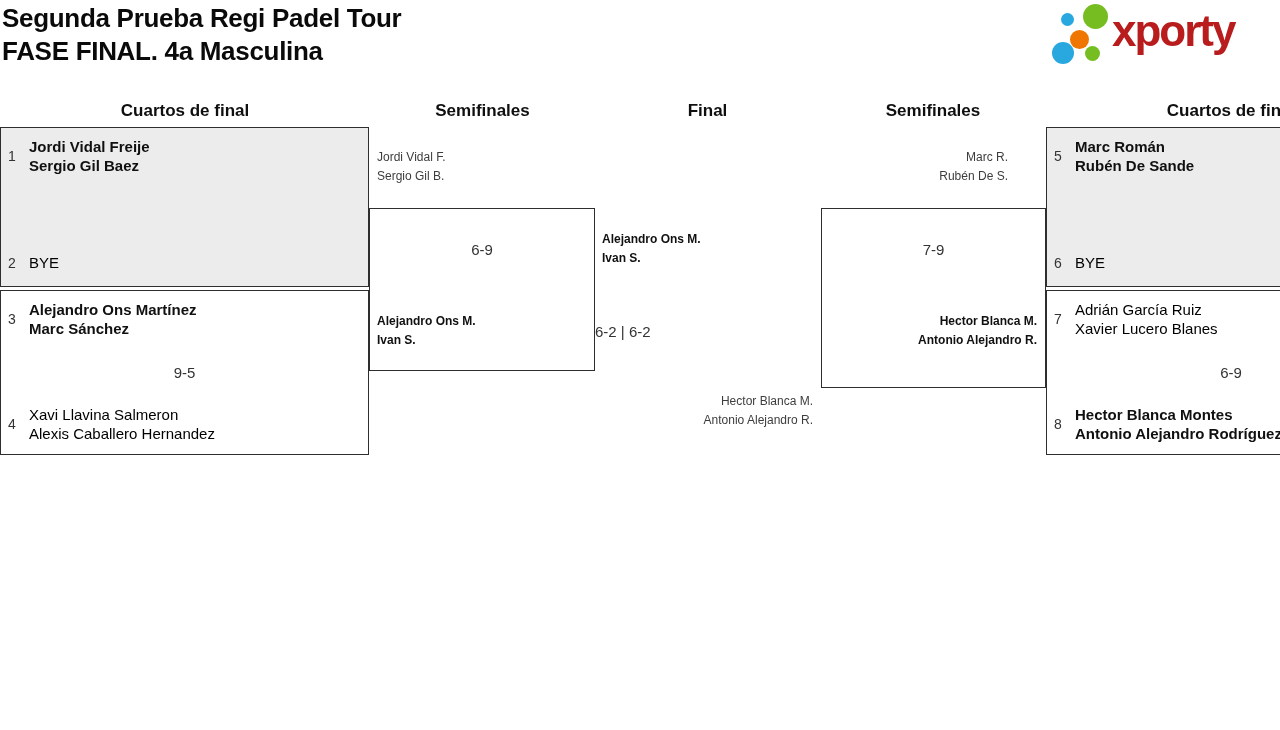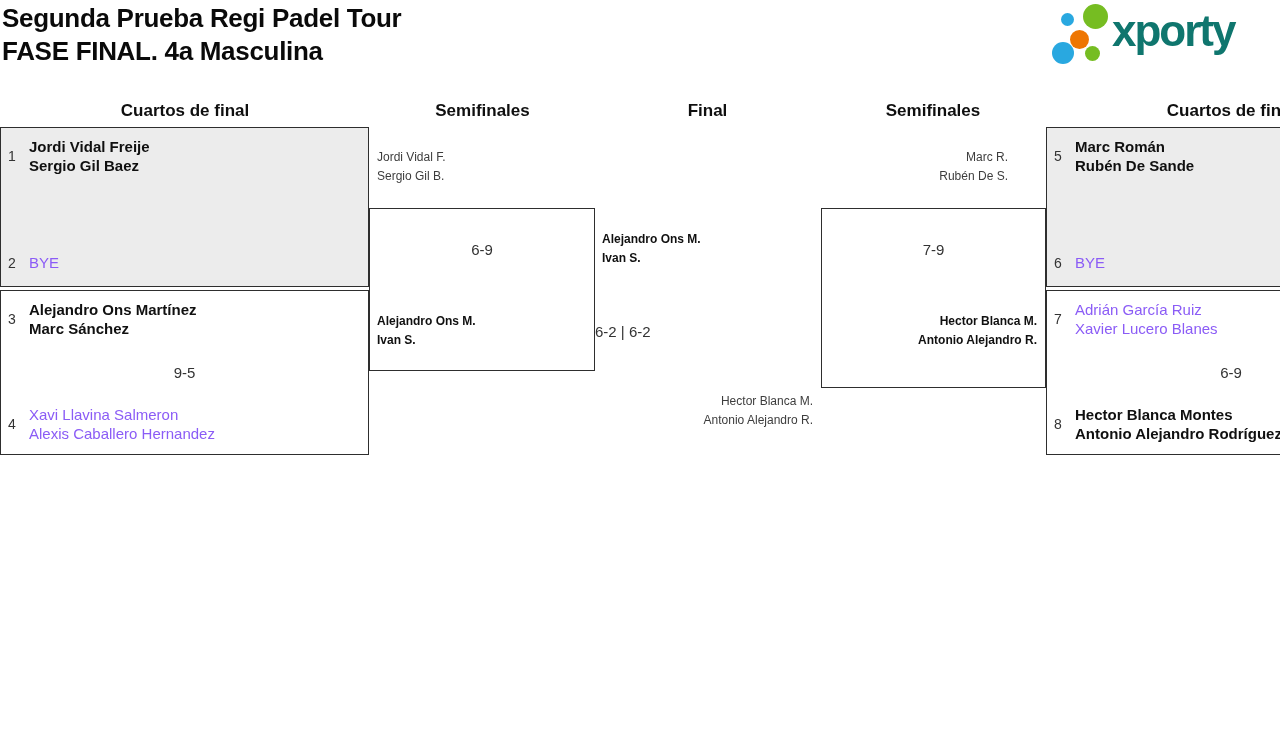--- a/index.html
+++ b/index.html
@@ -12,31 +12,31 @@
          line-height:33px;color:#0a0a0a;letter-spacing:-0.3px;}
   
   .logo{position:absolute;left:1048px;top:0;width:232px;height:70px;cursor:pointer;}
   .dot{position:absolute;border-radius:50%;}
   .d-blue-sm{left:13px;top:13px;width:13px;height:13px;background:#29A8E0;}
   .d-green-lg{left:35px;top:4px;width:25px;height:25px;background:#76BD22;}
   .d-orange{left:22px;top:30px;width:19px;height:19px;background:#EE7601;}
   .d-blue-lg{left:4px;top:42px;width:22px;height:22px;background:#29A8E0;}
   .d-green-sm{left:37px;top:46px;width:15px;height:15px;background:#76BD22;}
   .logo-text{position:absolute;left:64px;top:6px;font-size:44px;font-weight:700;
-             letter-spacing:-2px;color:#0f766e;}
+             letter-spacing:-2px;color:#b91c1c;}
   
   .round-header{position:absolute;top:101px;font-size:17px;font-weight:600;
                 color:#0f0f0f;text-align:center;}
   
   .box{position:absolute;border:1px solid #2e2e2e;background:#fff;box-sizing:border-box;}
   .box.gray{background:#ECECEC;}
   
   .team{position:absolute;left:0;display:flex;align-items:center;padding-left:7px;}
   .seed{width:21px;flex:none;font-size:14px;color:#333;}
-  .names{font-size:15px;line-height:19px;color:#8b5cf6;}
+  .names{font-size:15px;line-height:19px;color:#000000;}
   .winner .names{font-weight:700;color:#101010;}
   
   .score{position:absolute;left:0;width:100%;text-align:center;
          font-size:15px;color:#333;line-height:19px;}
   
   .ftxt{position:absolute;font-size:12px;line-height:19px;color:#3d3d3d;}
   .ftxt.winner{font-weight:700;color:#101010;}
   .ftxt.right{text-align:right;}
   .fscore{position:absolute;font-size:15px;color:#333;line-height:19px;}
 </style>

